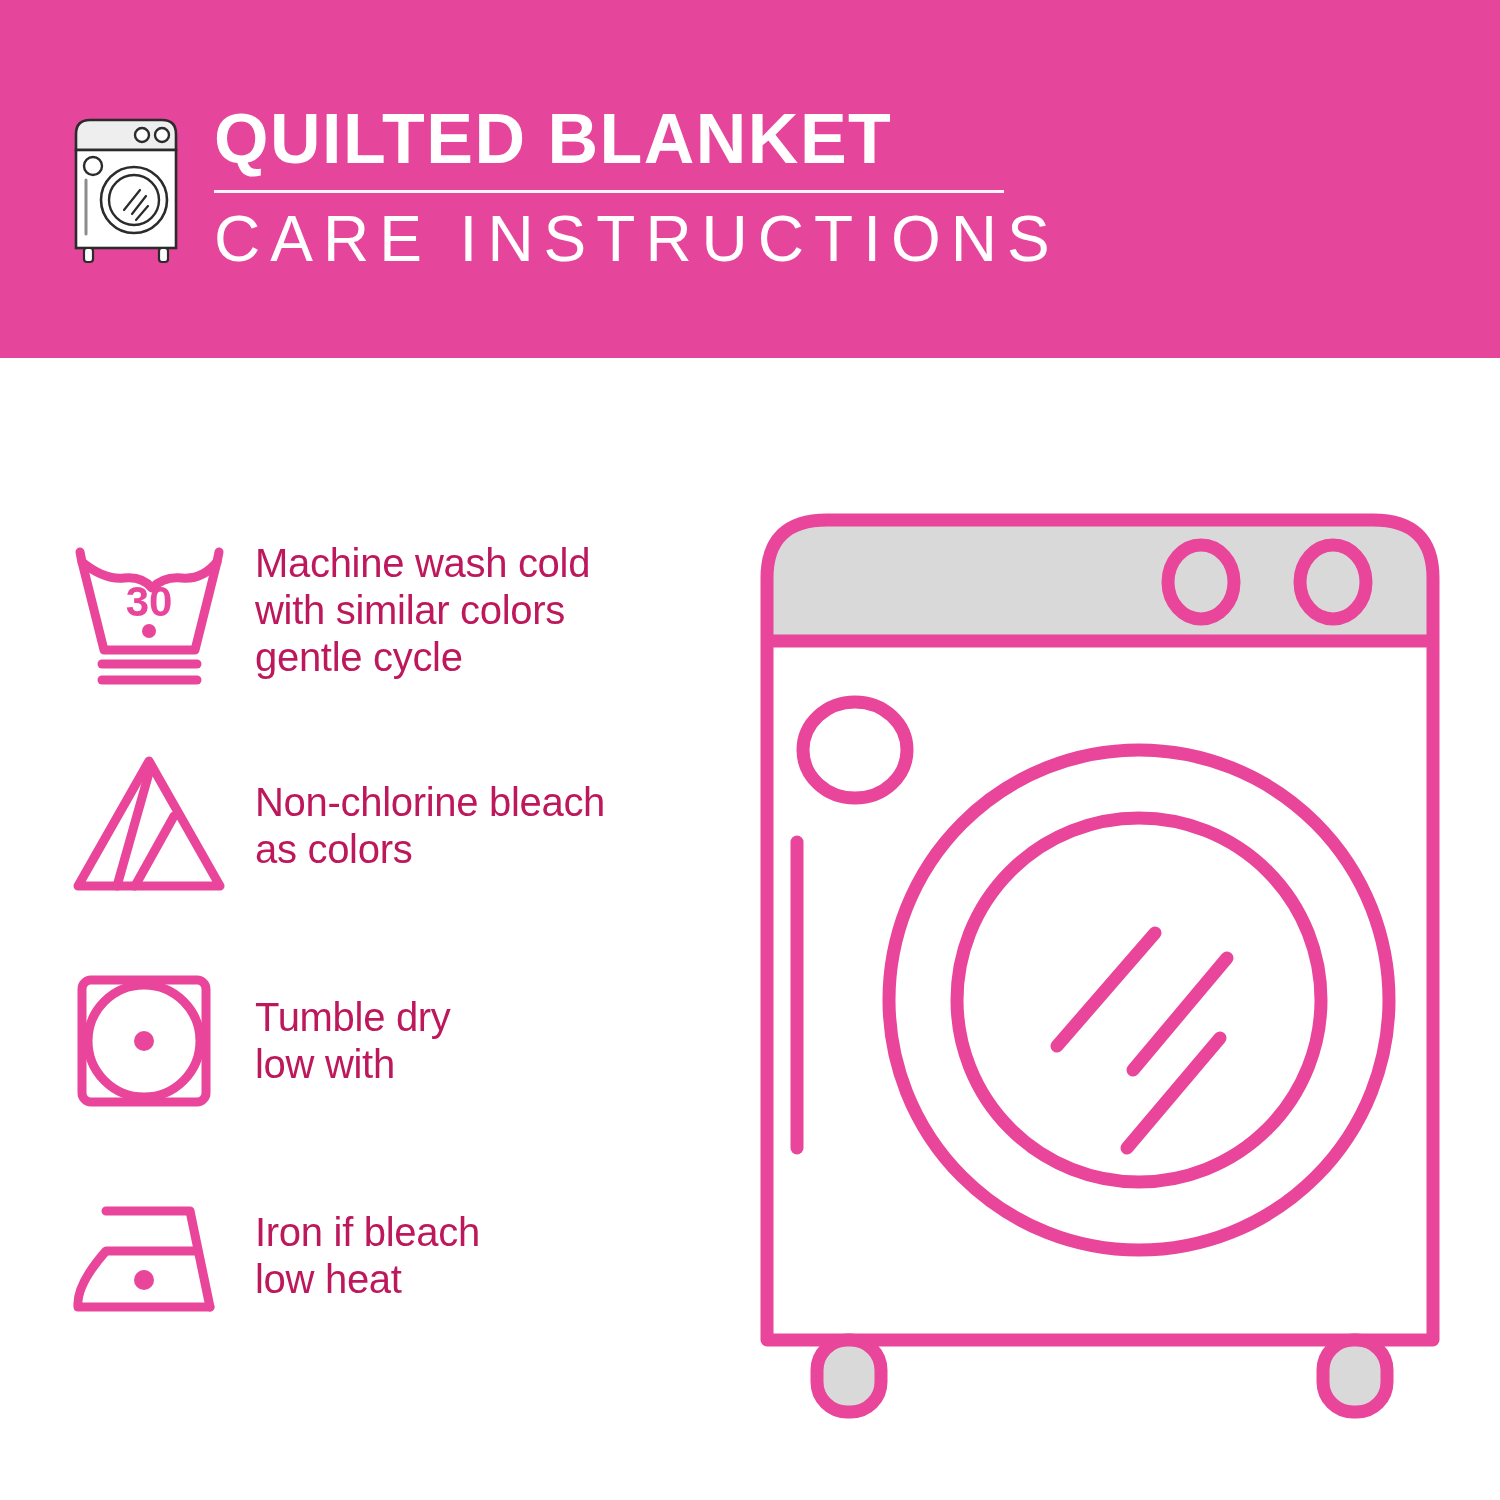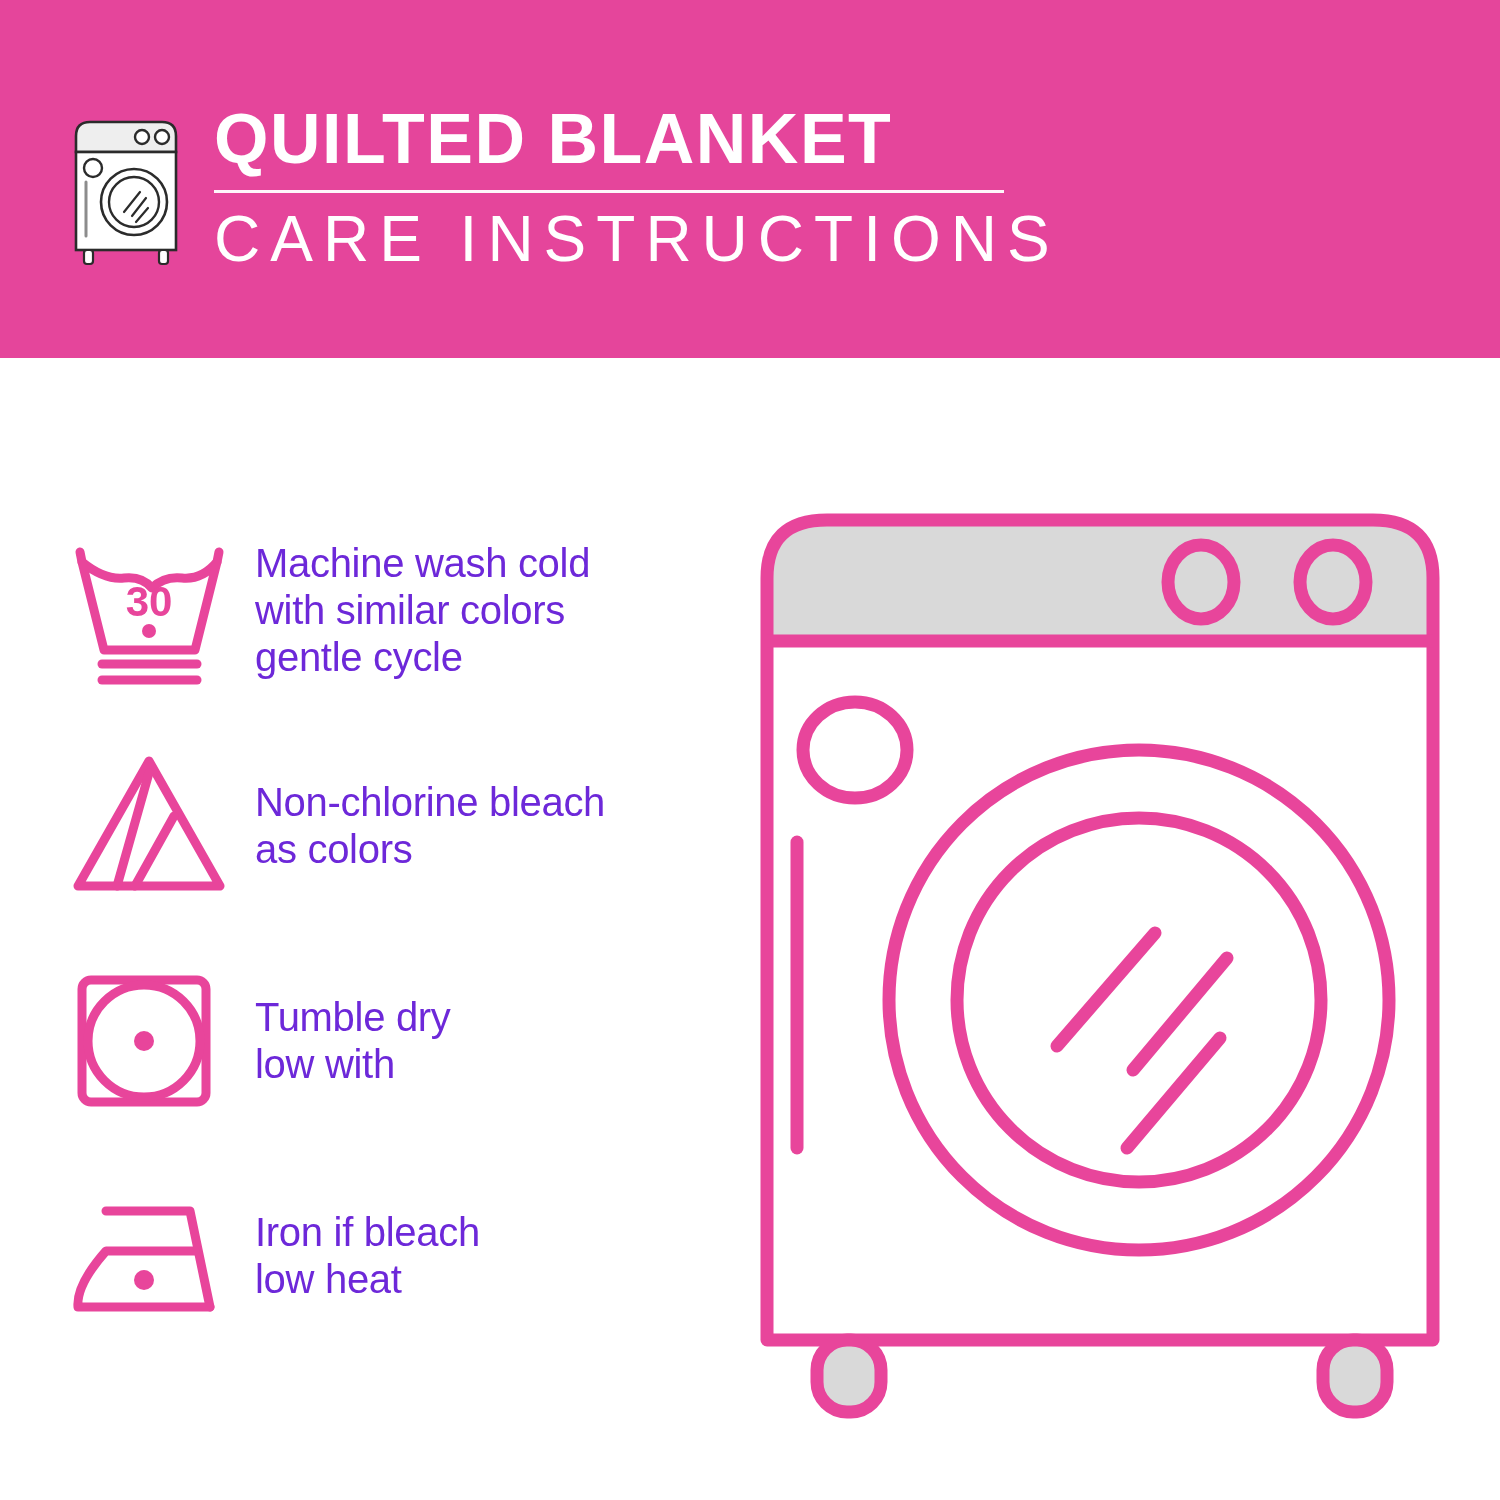--- a/index.html
+++ b/index.html
@@ -22,21 +22,21 @@
     top: 0;
     width: 1500px;
     height: 358px;
     background: #e5459b;
   }
   .header-inner {
     position: absolute;
     left: 62px;
     top: 100px;
     display: flex;
-    align-items: center;
+    align-items: flex-start;
   }
   .header-logo {
     width: 128px;
     height: 160px;
     flex: 0 0 auto;
     margin-top: 12px;
   }
   .header-texts {
     margin-left: 22px;
     display: block;
@@ -102,21 +102,21 @@
     justify-content: flex-start;
   }
   .care-symbol svg {
     display: block;
   }
   .care-text {
     margin-left: 18px;
     font-family: "Liberation Sans", sans-serif;
     font-size: 40px;
     line-height: 47px;
-    color: #6d28d9;
+    color: #be185d;
     letter-spacing: -0.3px;
     white-space: pre-line;
   }
 
   
   .machine-art {
     position: absolute;
     left: 735px;
     top: 120px;
     width: 730px;

